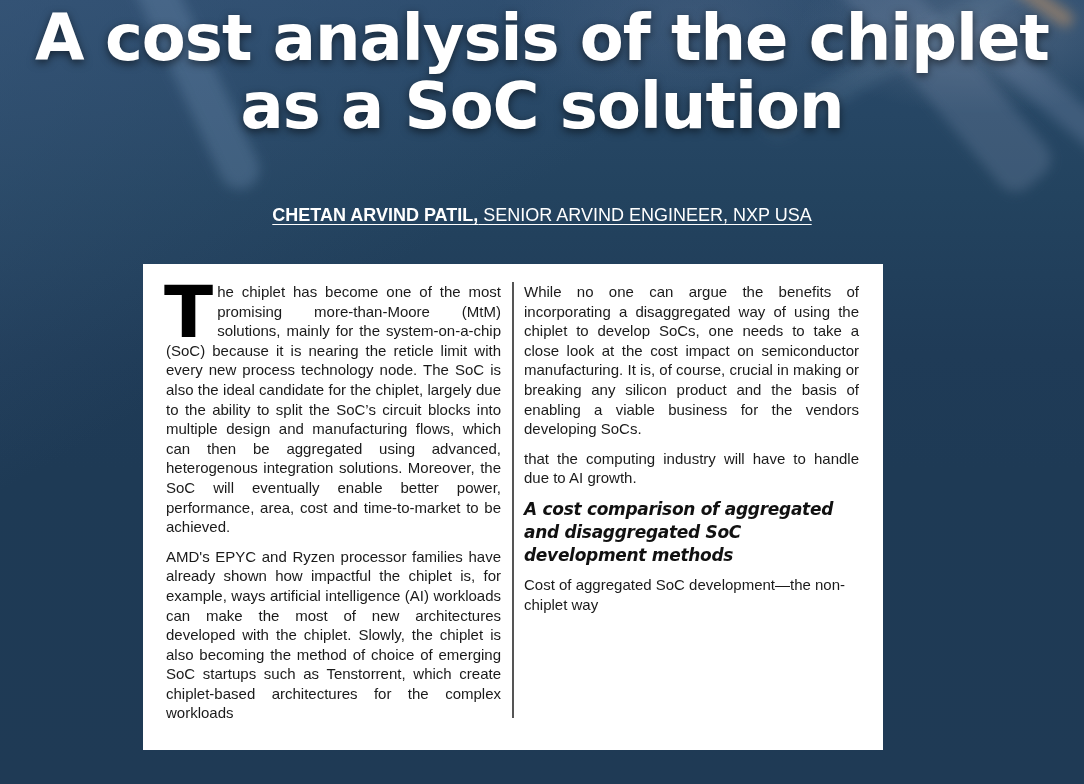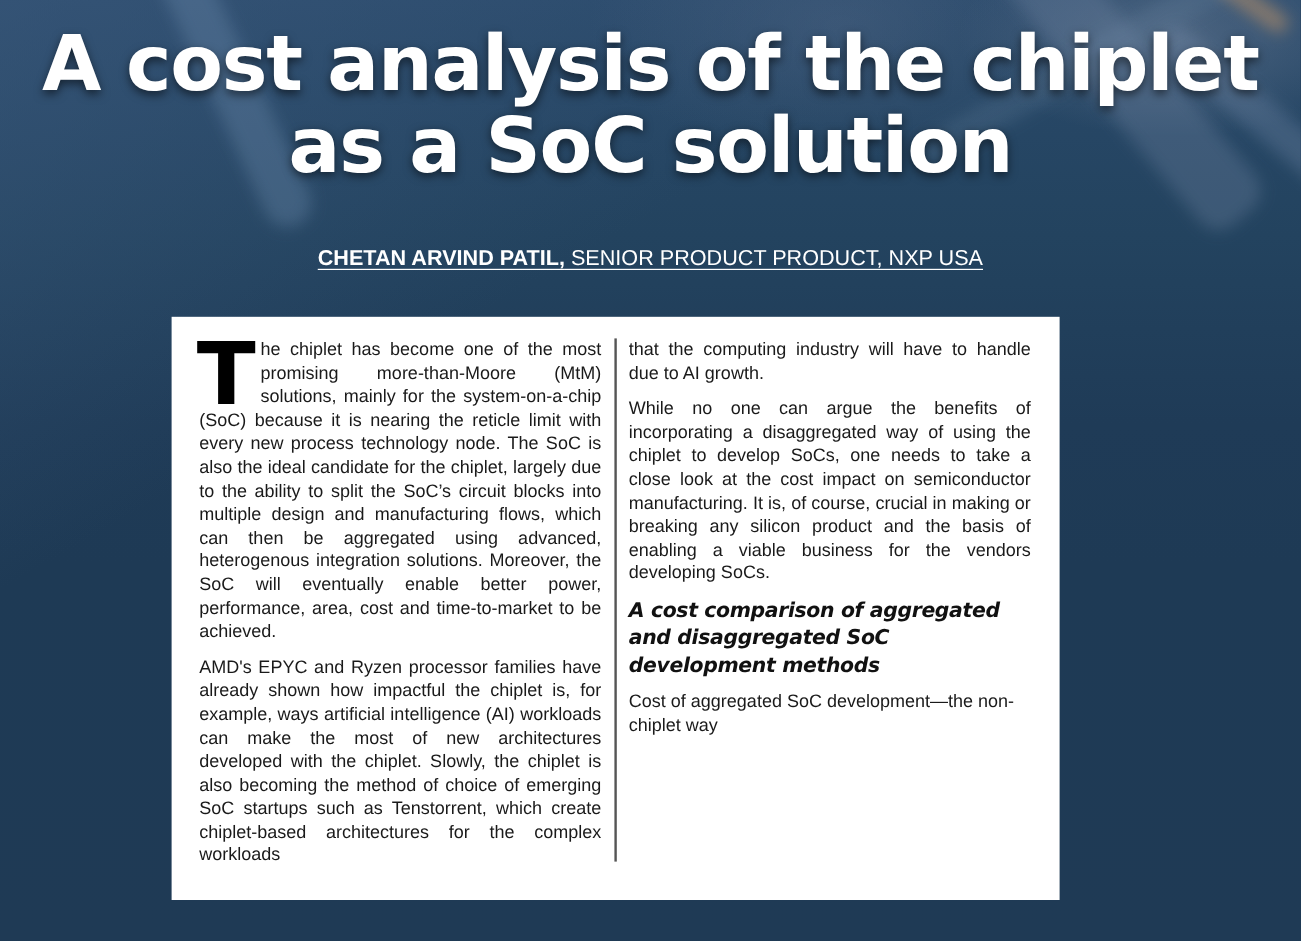--- a/index.html
+++ b/index.html
@@ -33,21 +33,21 @@
     }
     .streak.s1 { left: 120px; top: -40px; width: 40px; height: 260px; background: rgba(110,140,175,0.35); transform: rotate(-25deg); }
     .streak.s2 { left: 820px; top: -30px; width: 60px; height: 300px; background: rgba(120,140,170,0.30); transform: rotate(-40deg); }
     .streak.s3 { left: 960px; top: 40px; width: 30px; height: 220px; background: rgba(140,160,190,0.25); transform: rotate(-50deg); }
     .streak.s4 { left: 1010px; top: -10px; width: 16px; height: 70px; background: rgba(220,160,100,0.45); transform: rotate(-55deg); }
     .streak.s5 { left: 760px; top: 120px; width: 320px; height: 26px; background: rgba(120,150,180,0.18); transform: rotate(-30deg); }
 
     .title {
       position: absolute;
       left: 0;
-      top: 20px;
+      top: 4px;
       width: 1084px;
       margin: 0;
       text-align: center;
       color: #ffffff;
       font-family: "DejaVu Sans", sans-serif;
       font-weight: bold;
       font-size: 64px;
       line-height: 68px;
       letter-spacing: -1px;
       text-shadow: 0 3px 8px rgba(0,0,0,0.55);
@@ -146,30 +146,30 @@
   <div class="streak s1"></div>
   <div class="streak s2"></div>
   <div class="streak s3"></div>
   <div class="streak s4"></div>
   <div class="streak s5"></div>
 </div>
 
 <h1 class="title">A cost analysis of the chiplet as a SoC solution</h1>
 
 <div class="byline">
-  <span class="author">CHETAN ARVIND PATIL,</span><span class="role"> SENIOR PRODUCT PRODUCT, NXP USA</span>
+  <span class="author">CHETAN ARVIND PATIL,</span><span class="role"> SENIOR ARVIND ENGINEER, NXP USA</span>
 </div>
 
 <div class="article">
   <div class="col left">
     <p><span class="dropcap">T</span><span>he chiplet has become one of the most promising more-than-Moore (MtM) solutions, mainly for the system-on-a-chip (SoC) because it is nearing the reticle limit with every new process technology node. The SoC is also the ideal candidate for the chiplet, largely due to the ability to split the SoC’s circuit blocks into multiple design and manufacturing flows, which can then be aggregated using advanced, heterogenous integration solutions. Moreover, the SoC will eventually enable better power, performance, area, cost and time-to-market to be achieved.</span></p>
     <p>AMD's EPYC and Ryzen processor families have already shown how impactful the chiplet is, for example, ways artificial intelligence (AI) workloads can make the most of new architectures developed with the chiplet. Slowly, the chiplet is also becoming the method of choice of emerging SoC startups such as Tenstorrent, which create chiplet-based architectures for the complex workloads</p>
   </div>
 
   <div class="divider"></div>
 
   <div class="col right">
+    <p>While no one can argue the benefits of incorporating a disaggregated way of using the chiplet to develop SoCs, one needs to take a close look at the cost impact on semiconductor manufacturing. It is, of course, crucial in making or breaking any silicon product and the basis of enabling a viable business for the vendors developing SoCs.</p>
     <p>that the computing industry will have to handle due to AI growth.</p>
-    <p>While no one can argue the benefits of incorporating a disaggregated way of using the chiplet to develop SoCs, one needs to take a close look at the cost impact on semiconductor manufacturing. It is, of course, crucial in making or breaking any silicon product and the basis of enabling a viable business for the vendors developing SoCs.</p>
     <div class="subhead">A cost comparison of aggregated and disaggregated SoC development methods</div>
     <div class="subsubhead">Cost of aggregated SoC development—the non-chiplet way</div>
   </div>
 </div>
 
 </body></html>

